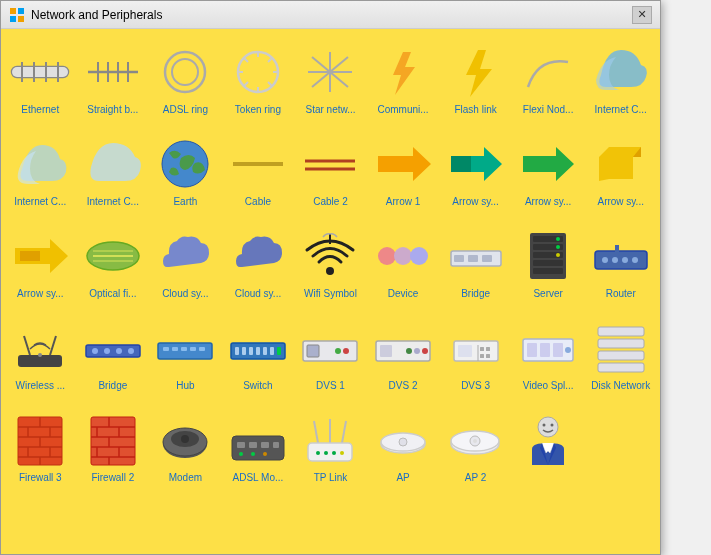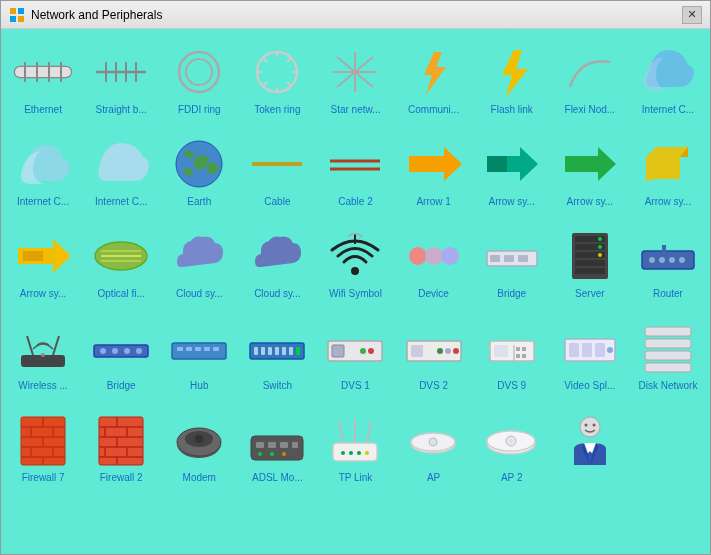--- a/index.html
+++ b/index.html
@@ -1,20 +1,20 @@
 <!DOCTYPE html>
 <html><head>
   <meta charset="utf-8">
   <style>
     * { box-sizing: border-box; margin: 0; padding: 0; }
     body { font-family: 'Segoe UI', Arial, sans-serif; background: #f0f0f0; }
     .window {
-      width: 711px;
+      width: 661px;
       height: 555px;
-      background: #5eead4;
+      background: #fde047;
       border: 1px solid #999;
       box-shadow: 2px 2px 8px rgba(0,0,0,0.3);
       display: flex;
       flex-direction: column;
     }
     .title-bar {
       background: linear-gradient(to bottom, #f0f0f0, #e0e0e0);
       border-bottom: 1px solid #ccc;
       height: 28px;
       display: flex;
@@ -135,21 +135,21 @@
         <span class="item-label">Straight b...</span>
       </div>
 
       <div class="item">
         <div class="icon-area">
           <svg width="60" height="50" viewBox="0 0 60 50">
             <circle cx="30" cy="25" r="20" fill="none" stroke="#aaa" stroke-width="2.5"></circle>
             <circle cx="30" cy="25" r="13" fill="none" stroke="#aaa" stroke-width="2"></circle>
           </svg>
         </div>
-        <span class="item-label">FDDI ring</span>
+        <span class="item-label">ADSL ring</span>
       </div>
 
       <div class="item">
         <div class="icon-area">
           <svg width="60" height="50" viewBox="0 0 60 50">
             <circle cx="30" cy="25" r="20" fill="none" stroke="#ccc" stroke-width="2.5"></circle>
 
             <line x1="30" y1="5" x2="30" y2="10" stroke="#ccc" stroke-width="2"></line>
             <line x1="30" y1="40" x2="30" y2="45" stroke="#ccc" stroke-width="2"></line>
             <line x1="10" y1="25" x2="15" y2="25" stroke="#ccc" stroke-width="2"></line>
@@ -516,21 +516,21 @@
             <rect x="8" y="18" width="44" height="20" rx="2" fill="#f0f0f0"></rect>
             <rect x="8" y="18" width="44" height="20" rx="2" fill="none" stroke="#bbb" stroke-width="1.5"></rect>
             <rect x="12" y="22" width="14" height="12" rx="1" fill="#dde0ee"></rect>
             <line x1="32" y1="22" x2="32" y2="38" stroke="#aaa" stroke-width="1"></line>
             <rect x="34" y="24" width="4" height="4" rx="0.5" fill="#aaa"></rect>
             <rect x="40" y="24" width="4" height="4" rx="0.5" fill="#aaa"></rect>
             <rect x="34" y="31" width="4" height="4" rx="0.5" fill="#aaa"></rect>
             <rect x="40" y="31" width="4" height="4" rx="0.5" fill="#aaa"></rect>
           </svg>
         </div>
-        <span class="item-label">DVS 9</span>
+        <span class="item-label">DVS 3</span>
       </div>
 
       <div class="item">
         <div class="icon-area">
           <svg width="60" height="50" viewBox="0 0 60 50">
             <rect x="5" y="16" width="50" height="22" rx="2" fill="#e8ecf8"></rect>
             <rect x="5" y="16" width="50" height="22" rx="2" fill="none" stroke="#aab4cc" stroke-width="1.5"></rect>
             <rect x="9" y="20" width="10" height="14" rx="1" fill="#ccccee"></rect>
             <rect x="22" y="20" width="10" height="14" rx="1" fill="#ccccee"></rect>
             <rect x="35" y="20" width="10" height="14" rx="1" fill="#ccccee"></rect>
@@ -572,21 +572,21 @@
 
             <line x1="26" y1="4" x2="26" y2="14" stroke="#c03010" stroke-width="1.5"></line>
             <line x1="14" y1="14" x2="14" y2="24" stroke="#c03010" stroke-width="1.5"></line>
             <line x1="36" y1="14" x2="36" y2="24" stroke="#c03010" stroke-width="1.5"></line>
             <line x1="26" y1="24" x2="26" y2="34" stroke="#c03010" stroke-width="1.5"></line>
             <line x1="14" y1="34" x2="14" y2="44" stroke="#c03010" stroke-width="1.5"></line>
             <line x1="36" y1="34" x2="36" y2="44" stroke="#c03010" stroke-width="1.5"></line>
             <line x1="26" y1="44" x2="26" y2="52" stroke="#c03010" stroke-width="1.5"></line>
           </svg>
         </div>
-        <span class="item-label">Firewall 7</span>
+        <span class="item-label">Firewall 3</span>
       </div>
 
       <div class="item">
         <div class="icon-area">
           <svg width="52" height="55" viewBox="0 0 52 55">
             <rect x="4" y="4" width="44" height="48" rx="2" fill="#e05030"></rect>
             <rect x="4" y="4" width="44" height="48" rx="2" fill="none" stroke="#c02010" stroke-width="1"></rect>
             <line x1="4" y1="14" x2="48" y2="14" stroke="#c02010" stroke-width="1.5"></line>
             <line x1="4" y1="24" x2="48" y2="24" stroke="#c02010" stroke-width="1.5"></line>
             <line x1="4" y1="34" x2="48" y2="34" stroke="#c02010" stroke-width="1.5"></line>

